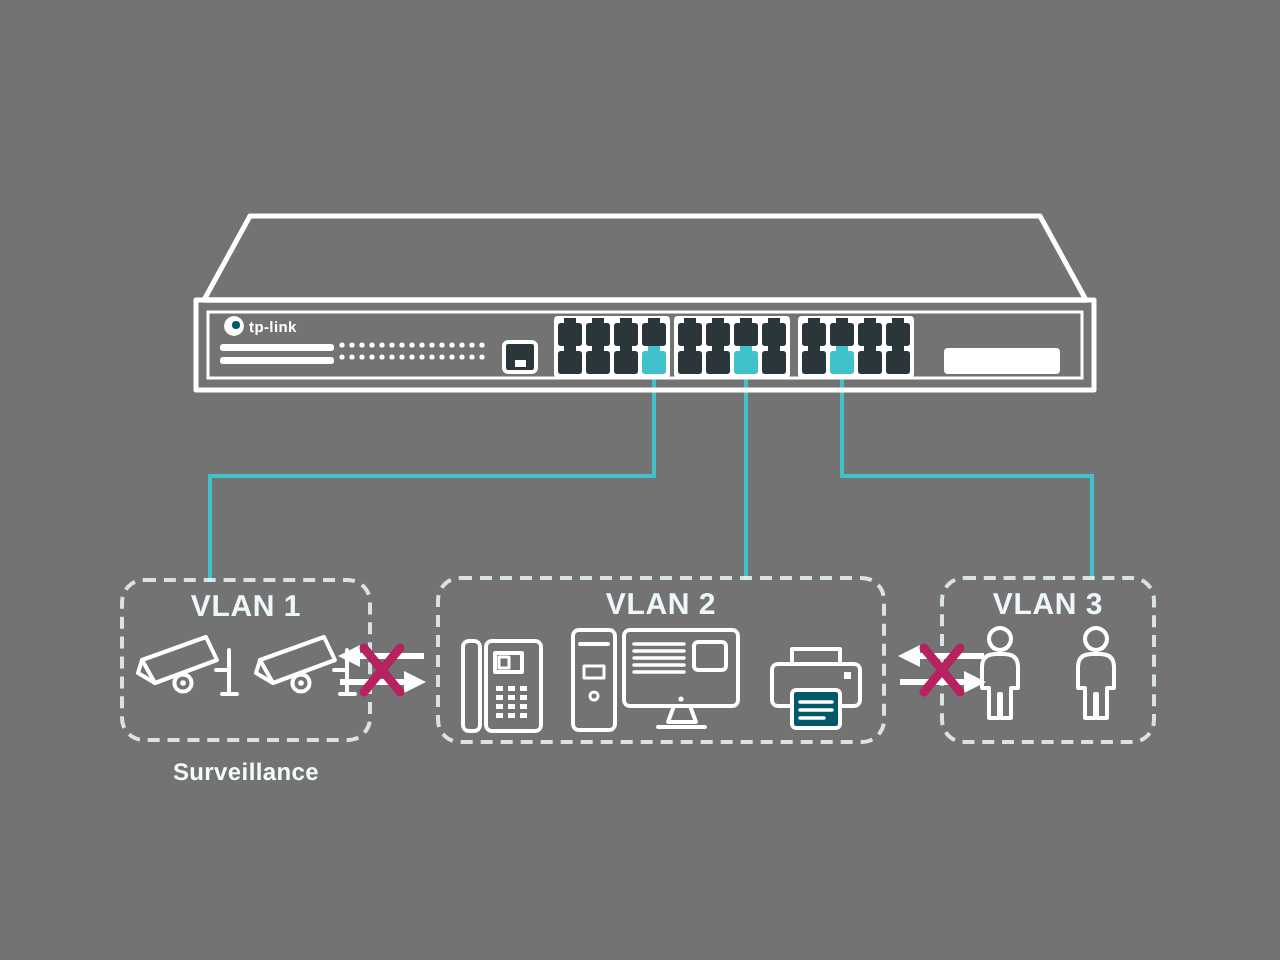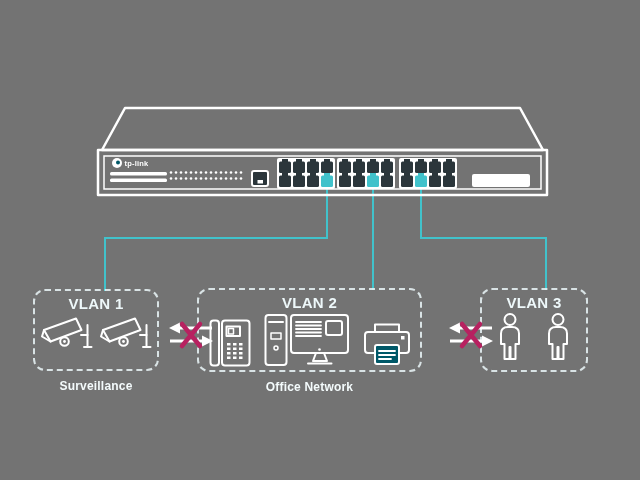--- a/index.html
+++ b/index.html
@@ -140,21 +140,21 @@
         <rect x="415" y="175.5" width="12" height="11.5" rx="1.5" fill="#41c2cb"></rect>
         <rect x="432" y="173" width="6" height="3" fill="#2b363b"></rect>
         <rect x="429" y="175.5" width="12" height="11.5" rx="1.5" fill="#2b363b"></rect>
         <rect x="446" y="173" width="6" height="3" fill="#2b363b"></rect>
         <rect x="443" y="175.5" width="12" height="11.5" rx="1.5" fill="#2b363b"></rect>
       </g>
 
     <rect x="472" y="174" width="58" height="13" rx="2" fill="#ffffff" stroke="none"></rect>
   </svg>
 
-  <div class="vlan-group" style="left:21px;top:289px;width:150px;">
+  <div class="vlan-group" style="left:48px;top:289px;width:150px;">
     <div class="vlan-box" style="width:126px;height:82px;">
       <div class="vlan-title">VLAN 1</div>
       <div class="device-row" style="gap:7px;">
           <svg class="dev" width="52" height="38" viewBox="0 0 52 38">
       <line x1="46.5" y1="12" x2="46.5" y2="34"></line>
       <line x1="43" y1="34" x2="50.5" y2="34"></line>
       <line x1="40" y1="22" x2="46.5" y2="22"></line>
       <polygon points="3,17 35,5.5 40.5,17 9.5,28.5"></polygon>
       <path d="M3,17 L1,23.5 L9.5,28.5"></path>
       <circle cx="23.5" cy="28.5" r="4.3"></circle>
@@ -167,21 +167,21 @@
       <polygon points="3,17 35,5.5 40.5,17 9.5,28.5"></polygon>
       <path d="M3,17 L1,23.5 L9.5,28.5"></path>
       <circle cx="23.5" cy="28.5" r="4.3"></circle>
       <circle cx="23.5" cy="28.5" r="1.4" fill="#ffffff" stroke="none"></circle>
     </svg>
         </div>
     </div>
     <div class="network-label">Surveillance</div>
   </div>
 
-  <div class="vlan-group" style="left:187px;top:288px;width:245px;">
+  <div class="vlan-group" style="left:208px;top:288px;width:245px;">
     <div class="vlan-box" style="width:225px;height:84px;">
       <div class="vlan-title">VLAN 2</div>
       <div class="device-row" style="gap:13px;">
           <svg class="dev" width="42" height="50" viewBox="0 0 42 50">
       <rect x="1.5" y="2.5" width="8.5" height="45" rx="3"></rect>
       <rect x="13" y="2.5" width="27.5" height="45" rx="3"></rect>
       <rect x="17.5" y="8.5" width="13.5" height="9.5"></rect>
       <rect x="19.5" y="10.5" width="5" height="5.5" stroke-width="1.5"></rect>
       <g stroke="none" fill="#ffffff">
         <rect x="18" y="25" width="3.5" height="2.5"></rect>
@@ -222,24 +222,23 @@
       <rect x="38" y="14" width="3.5" height="3.5" fill="#ffffff" stroke="none"></rect>
       <rect x="12" y="23" width="24" height="19" rx="2" fill="#005868"></rect>
       <g stroke-width="1.8">
         <line x1="16" y1="29" x2="32" y2="29"></line>
         <line x1="16" y1="33" x2="32" y2="33"></line>
         <line x1="16" y1="37" x2="28" y2="37"></line>
       </g>
     </svg>
         </div>
     </div>
-    <div class="network-label">Office Network</div>
   </div>
 
-  <div class="vlan-group" style="left:458px;top:288px;width:152px;">
+  <div class="vlan-group" style="left:448px;top:288px;width:152px;">
     <div class="vlan-box" style="width:108px;height:84px;">
       <div class="vlan-title">VLAN 3</div>
       <div class="device-row" style="gap:18px;">
           <svg class="dev" width="30" height="50" viewBox="0 0 30 50">
       <circle cx="15" cy="7.5" r="5.5"></circle>
       <path d="M6,21.5 q0,-6.5 7,-6.5 h4 q7,0 7,6.5 v10.5 h-3.5 v15 h-5 v-12 h-1 v12 h-5 V32 H6 z"></path>
     </svg>
           <svg class="dev" width="30" height="50" viewBox="0 0 30 50">
       <circle cx="15" cy="7.5" r="5.5"></circle>
       <path d="M6,21.5 q0,-6.5 7,-6.5 h4 q7,0 7,6.5 v10.5 h-3.5 v15 h-5 v-12 h-1 v12 h-5 V32 H6 z"></path>

